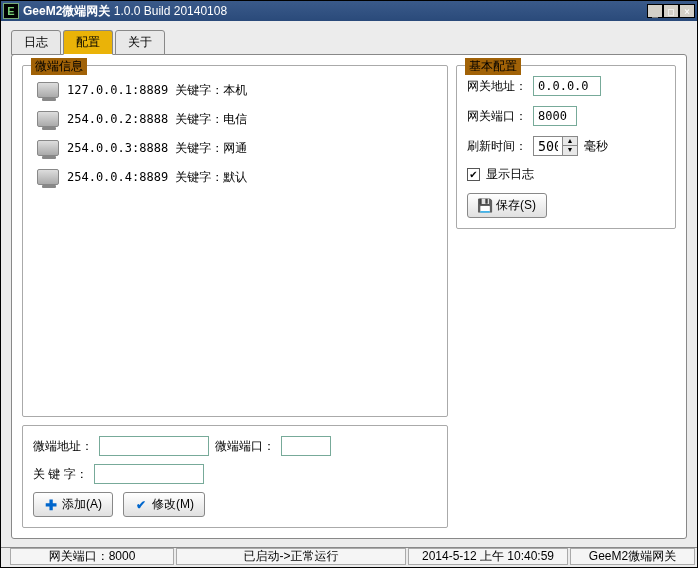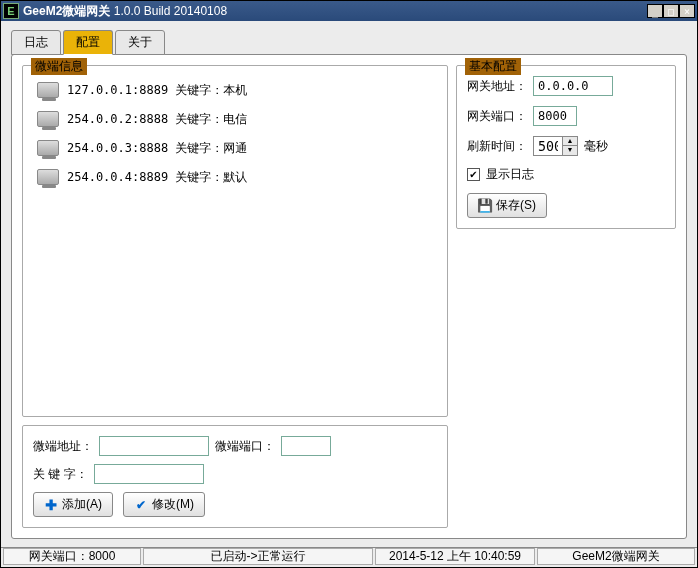--- a/index.html
+++ b/index.html
@@ -37,21 +37,21 @@
 .cfgrow { display: flex; align-items: center; gap: 6px; margin-bottom: 10px; }
 .spinner { display: flex; }
 .spinbtns { display: flex; flex-direction: column; border: 1px solid #888; border-left: none; }
 .spinbtns div { width: 14px; height: 9px; background: #e8e8e8; font-size: 7px; text-align: center; line-height: 8px; cursor: pointer; }
 .spinbtns div:first-child { border-bottom: 1px solid #888; }
 input.spin { border: 1px solid #888; width: 30px; height: 20px; text-align: right; padding: 0 4px; font-family: monospace; }
 .chk { display: flex; align-items: center; gap: 6px; }
 .chkbox { width: 13px; height: 13px; border: 1px solid #555; background: #fff; display: flex; align-items: center; justify-content: center; font-size: 10px; cursor: pointer; }
 .statusbar { display: flex; height: 20px; border-top: 1px solid #888; background: #ececec; padding: 0 2px 2px 2px; gap: 2px; }
 .statuscell { border: 1px solid #aaa; background: #f5f5f5; display: flex; align-items: center; justify-content: center; font-size: 12px; padding: 0 4px; }
-.sc1 { width: 138px; }
+.sc1 { width: 164px; margin-left: 7px; }
 .sc2 { width: 230px; }
 .sc3 { width: 160px; }
 .sc4 { flex: 1; }
 </style>
 </head>
 <body>
 
 <div class="window">
   <div class="titlebar">
     <div class="title-icon">E</div>
@@ -119,21 +119,21 @@
             </div>
           </div>
         </div>
       </div>
 
       <div class="rightcol">
         <div class="group">
           <div class="group-title">基本配置</div>
           <div class="cfgrow">
             <span class="label">网关地址：</span>
-            <input class="txt" style="width: 80px;" value="0.0.0.0">
+            <input class="txt" style="width: 68px;" value="0.0.0.0">
           </div>
           <div class="cfgrow">
             <span class="label">网关端口：</span>
             <input class="txt" style="width: 44px;" value="8000">
           </div>
           <div class="cfgrow">
             <span class="label">刷新时间：</span>
             <div class="spinner">
               <input class="spin" value="5000" style="">
               <div class="spinbtns">

